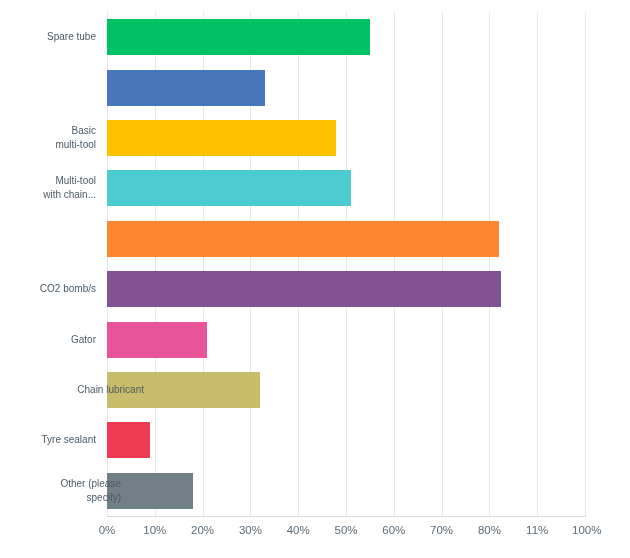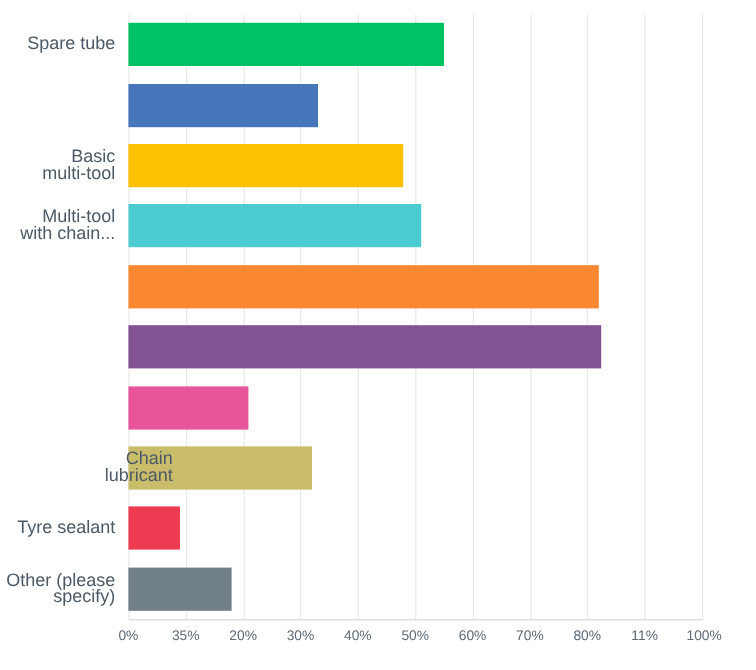--- a/index.html
+++ b/index.html
@@ -60,21 +60,21 @@
     height: 36px;
     top: 50%;
     transform: translateY(-50%);
   }
 
   .ylabel {
     position: absolute;
     width: 96px;
     left: 0;
     text-align: right;
-    font-size: 15px;
+    font-size: 10px;
     line-height: 14px;
     color: #4b5a66;
     white-space: pre-line;
     display: flex;
     align-items: center;
     justify-content: flex-end;
   }
 
   .xtick {
     position: absolute;
@@ -125,38 +125,40 @@
       <div class="bar" title="Multi-tool with chain...: 51%" style="width: 243.78px; background: rgb(76, 203, 208);"></div>
     </div>
     <div class="ylabel" style="top: 163.2px; height: 50.4px; color: rgb(75, 90, 102);">Multi-tool
 with chain...</div>
     <div class="row" style="top: 213.6px; height: 50.4px; left: 107px; width: 478px;">
       <div class="bar" title="CO2 bomb applicator: 82%" style="width: 391.96px; background: rgb(251, 135, 49);"></div>
     </div>
     <div class="row" style="top: 264px; height: 50.4px; left: 107px; width: 478px;">
       <div class="bar" title="CO2 bomb/s: 82.5%" style="width: 394.35px; background: rgb(130, 82, 147);"></div>
     </div>
+    <div class="ylabel" style="top: 264px; height: 50.4px; color: rgb(75, 90, 102);">CO2 bomb/s</div>
     <div class="row" style="top: 314.4px; height: 50.4px; left: 107px; width: 478px;">
       <div class="bar" title="Gator: 21%" style="width: 100.38px; background: rgb(231, 84, 154);"></div>
     </div>
+    <div class="ylabel" style="top: 314.4px; height: 50.4px; color: rgb(75, 90, 102);">Gator</div>
     <div class="row" style="top: 364.8px; height: 50.4px; left: 107px; width: 478px;">
       <div class="bar" title="Chain lubricant: 32%" style="width: 152.96px; background: rgb(201, 188, 106);"></div>
     </div>
     <div class="ylabel" style="top: 364.8px; height: 50.4px; color: rgb(75, 90, 102); padding-left: 48px;">Chain lubricant</div>
     <div class="row" style="top: 415.2px; height: 50.4px; left: 107px; width: 478px;">
       <div class="bar" title="Tyre sealant: 9%" style="width: 43.02px; background: rgb(238, 59, 81);"></div>
     </div>
     <div class="ylabel" style="top: 415.2px; height: 50.4px; color: rgb(75, 90, 102);">Tyre sealant</div>
     <div class="row" style="top: 465.6px; height: 50.4px; left: 107px; width: 478px;">
       <div class="bar" title="Other (please specify): 18%" style="width: 86.04px; background: rgb(113, 127, 135);"></div>
     </div>
-    <div class="ylabel" style="top: 465.6px; height: 50.4px; color: rgb(75, 90, 102);">Other (please
+    <div class="ylabel" style="top: 465.6px; height: 50.4px; color: rgb(75, 90, 102); margin-left: 25px;">Other (please
 specify)</div>
     <div class="xtick" style="left: 107px; color: rgb(92, 107, 120);">0%</div>
-    <div class="xtick" style="left: 154.8px; color: rgb(92, 107, 120);">35%</div>
+    <div class="xtick" style="left: 154.8px; color: rgb(92, 107, 120);">10%</div>
     <div class="xtick" style="left: 202.6px; color: rgb(92, 107, 120);">20%</div>
     <div class="xtick" style="left: 250.4px; color: rgb(92, 107, 120);">30%</div>
     <div class="xtick" style="left: 298.2px; color: rgb(92, 107, 120);">40%</div>
     <div class="xtick" style="left: 346px; color: rgb(92, 107, 120);">50%</div>
     <div class="xtick" style="left: 393.8px; color: rgb(92, 107, 120);">60%</div>
     <div class="xtick" style="left: 441.6px; color: rgb(92, 107, 120);">70%</div>
     <div class="xtick" style="left: 489.4px; color: rgb(92, 107, 120);">80%</div>
     <div class="xtick" style="left: 537.2px; color: rgb(92, 107, 120);">11%</div>
     <div class="xtick last" style="left: 585px; color: rgb(92, 107, 120); text-align: center;">100%</div>
   </div>

